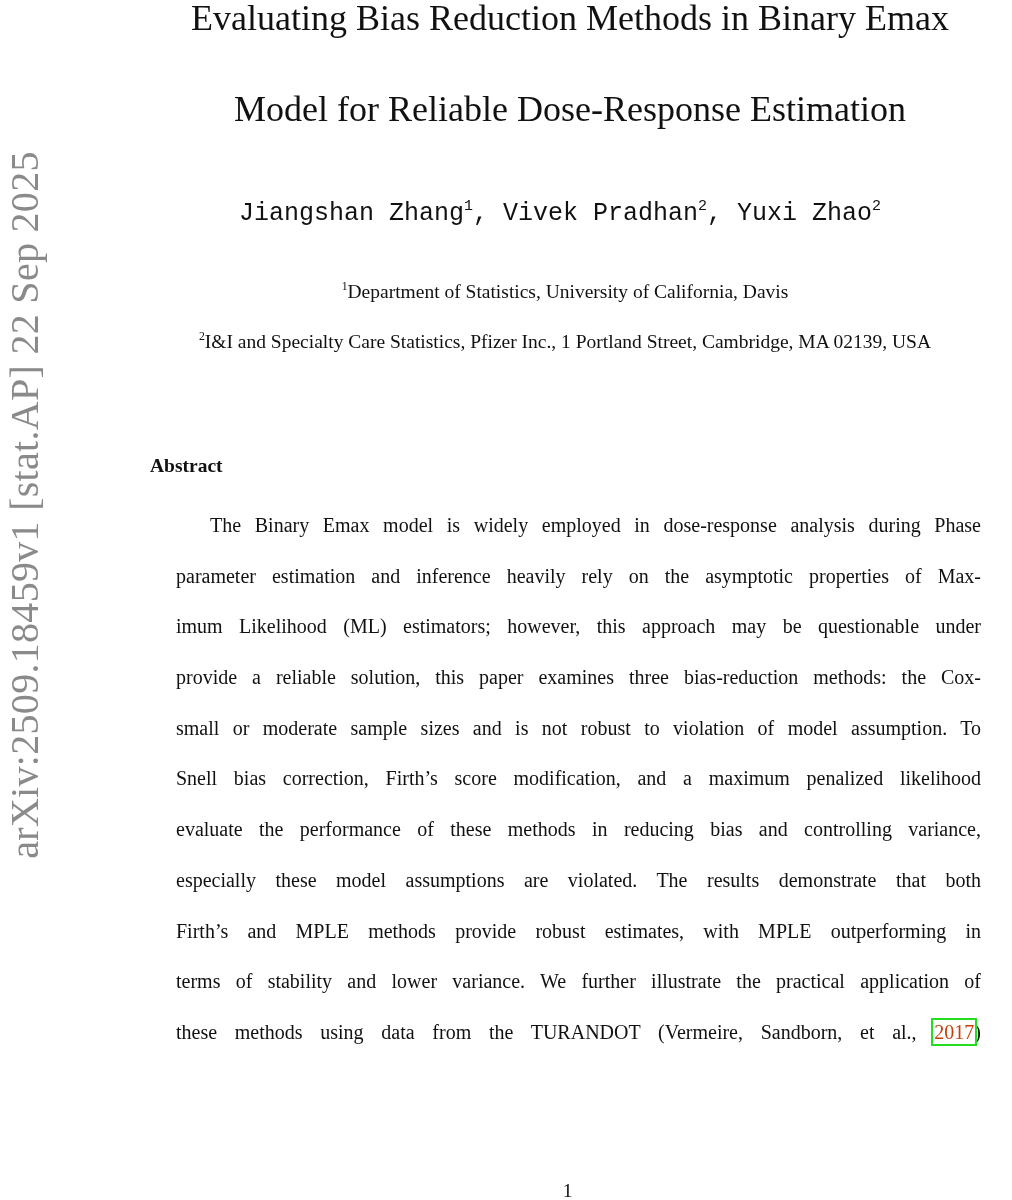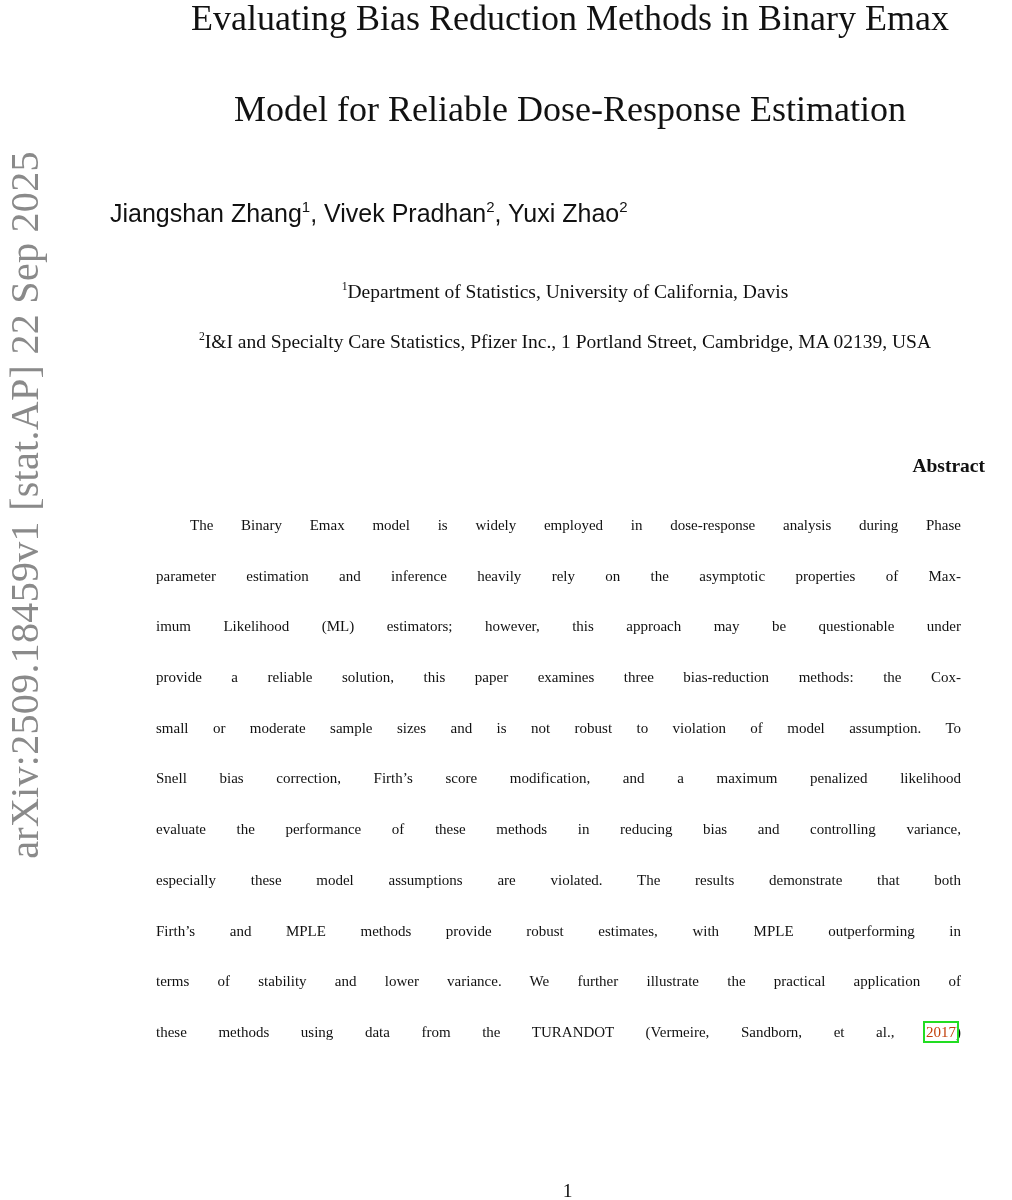--- a/index.html
+++ b/index.html
@@ -29,44 +29,45 @@
     font-family: "Liberation Serif", serif;
     font-size: 36px;
     font-weight: normal;
     margin: 0;
     line-height: 1;
   }
   .title.l1 { top: 0px; }
   .title.l2 { top: 91px; }
   .authors {
     position: absolute; top: 199px; left: 110px; width: 900px;
-    font-family: Liberation Sans, sans-serif;
+    text-align: center;
+    font-family: Liberation Mono, monospace;
     font-size: 25px;
   }
   .authors sup, .affil sup { font-size: 0.6em; vertical-align: 0.7em; line-height: 0; }
   .affil {
     position: absolute; left: 110px; width: 910px;
     text-align: center;
     font-family: "Liberation Serif", serif;
     font-size: 19.5px;
   }
   .affil.a1 { top: 281px; }
   .affil.a2 { top: 331px; }
   .abstract-heading {
     position: absolute; top: 455px; left: 150px; width: 835px;
-    text-align: right;
+    text-align: left;
     font-family: "Liberation Serif", serif;
     font-weight: bold;
     font-size: 19.5px;
     margin: 0;
   }
   .abstract-body {
-    position: absolute; left: 156px; width: 805px; top: 512px;
+    position: absolute; left: 176px; width: 805px; top: 512px;
     font-family: "Liberation Serif", serif;
-    font-size: 15px;
+    font-size: 20px;
   }
   .abstract-line {
     height: 50.7px;
     line-height: 26px;
     white-space: nowrap;
     text-align: justify;
     text-align-last: justify;
   }
   .abstract-line.indent { padding-left: 34px; }
   .abstract-line.last { text-align-last: justify; }

